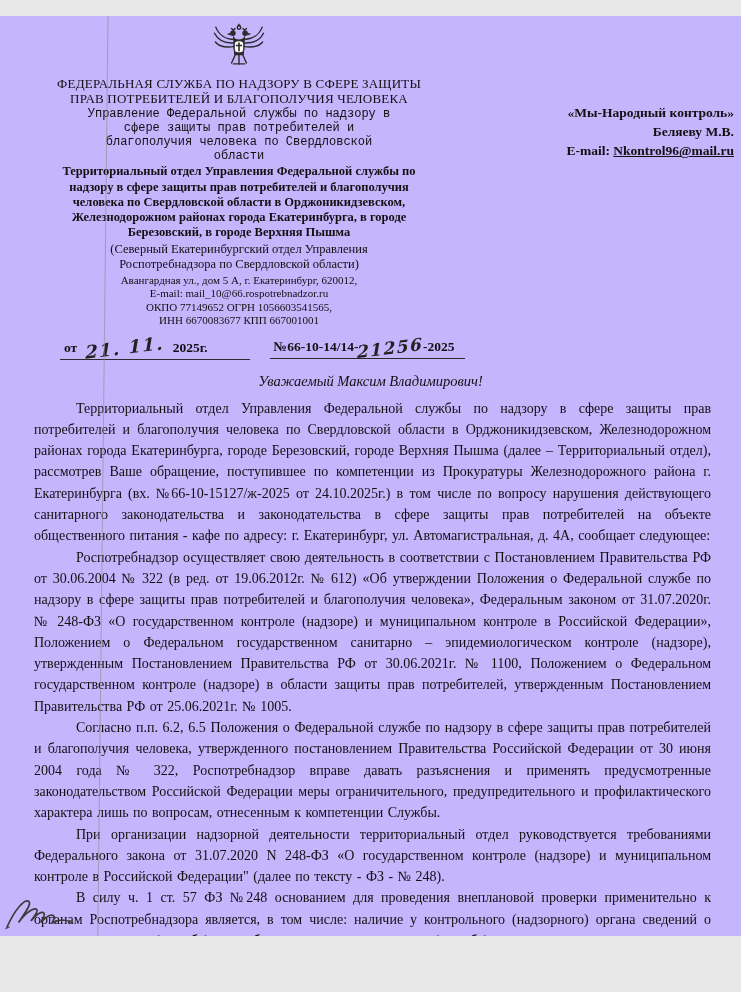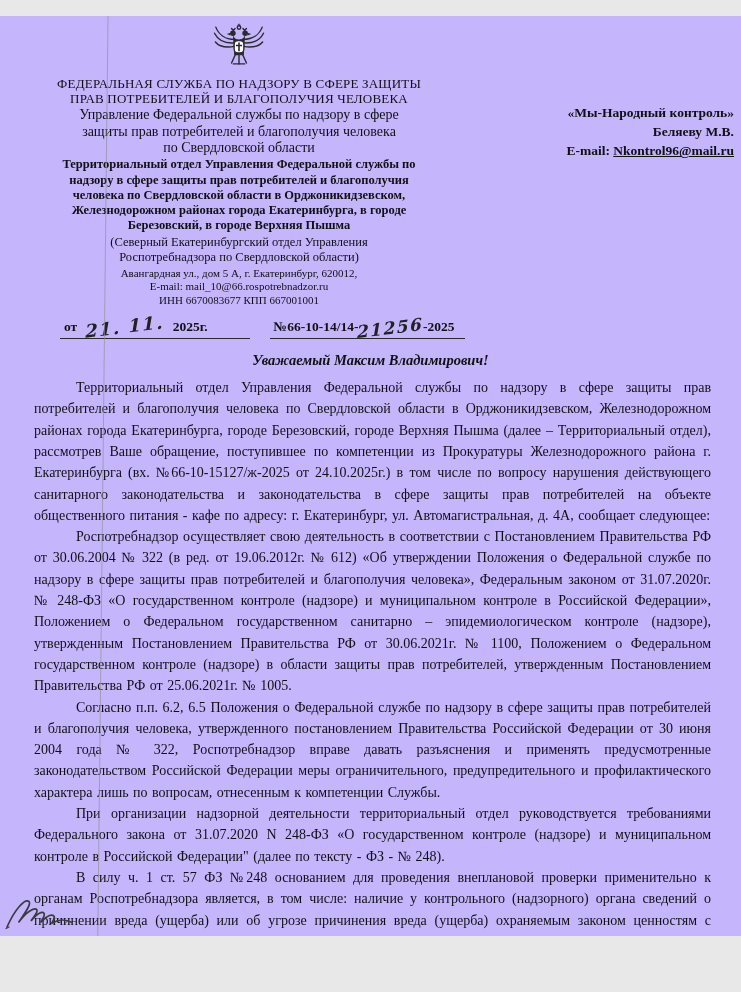--- a/index.html
+++ b/index.html
@@ -11,40 +11,40 @@
     font-family:"Liberation Serif", serif;
     color:#111;
     box-sizing:border-box;
     overflow:hidden;
   }
   .scan-overlay{position:absolute;inset:0;width:741px;height:992px;pointer-events:none;}
   .header-row{display:flex;padding:5px 4px 0 33px;}
   .letterhead{width:412px;text-align:center;}
   .emblem{width:56px;height:52px;margin:2px auto 1px;}
   .lh-agency{font-size:13px;line-height:1.16;max-width:392px;margin:1px auto 0;letter-spacing:.2px;}
-  .lh-dept{font-size:14px;line-height:1.17;max-width:322px;margin:1px auto 0;}
+  .lh-dept{font-size:12px;line-height:1.17;max-width:322px;margin:1px auto 0;font-family:Liberation Mono, monospace;}
   .lh-terr{font-size:12.5px;font-weight:bold;line-height:1.22;max-width:378px;margin:1px auto 0;}
   .lh-alt{font-size:12.5px;line-height:1.2;max-width:312px;margin:1px auto 0;font-family:Liberation Serif, serif;}
   .lh-small{font-size:11px;line-height:1.23;}
   .lh-small-block{margin-top:2px;}
   .recipient{flex:1;text-align:right;padding-top:82px;padding-right:3px;
              font-weight:bold;font-size:13.5px;line-height:1.42;}
   .recipient .email-val{text-decoration:underline;}
   .ref-row{display:flex;align-items:center;margin:7px 0 0 60px;
            font-weight:bold;font-size:13.5px;}
   .ref-date{border-bottom:1.5px solid #2a2a2a;padding:0 42px 3px 4px;
             display:flex;align-items:baseline;gap:8px;}
   .ref-num{border-bottom:1.5px solid #2a2a2a;padding:0 10px 3px 4px;margin-left:20px;
            display:flex;align-items:baseline;}
   .hand{font-family:"DejaVu Serif", serif;font-style:italic;font-weight:bold;
         display:inline-block;transform:rotate(-7deg) skewX(-6deg);
         letter-spacing:1.5px;color:#222;}
   .hand-date{font-size:18px;position:relative;top:2px;}
   .hand-num{font-size:17px;position:relative;top:3px;margin:0 -1px;}
-  .salutation{text-align:center;font-weight:bold;font-style:italic;
+  .salutation{text-align:center;font-weight:normal;font-style:italic;
               font-size:14.5px;margin-top:13px;}
   .body-text{padding:8px 30px 0 34px;}
   .body-text p{margin:0;text-indent:42px;font-size:14px;line-height:21.3px;
                text-align:justify;word-spacing:1px;}
   .body-text p.justify-last{text-align-last:justify;}
   .signature{position:absolute;left:5px;bottom:1px;}
 </style>
 </head>
 <body>
 
@@ -77,20 +77,21 @@
           <path d="M32 21.5 v10 M28.5 25 h7" stroke="#2b2b2b" stroke-width="1.8"></path>
         </svg>
       </div>
       <div class="lh-agency">ФЕДЕРАЛЬНАЯ СЛУЖБА ПО НАДЗОРУ В СФЕРЕ ЗАЩИТЫ ПРАВ ПОТРЕБИТЕЛЕЙ И БЛАГОПОЛУЧИЯ ЧЕЛОВЕКА</div>
       <div class="lh-dept">Управление Федеральной службы по надзору в сфере защиты прав потребителей и благополучия человека по Свердловской области</div>
       <div class="lh-terr">Территориальный отдел Управления Федеральной службы по надзору в сфере защиты прав потребителей и благополучия человека по Свердловской области в Орджоникидзевском, Железнодорожном районах города Екатеринбурга, в городе Березовский, в городе Верхняя Пышма</div>
       <div class="lh-alt">(Северный Екатеринбургский отдел Управления Роспотребнадзора по Свердловской области)</div>
       <div class="lh-small-block">
         <div class="lh-small">Авангардная ул., дом 5 А, г. Екатеринбург, 620012,</div>
         <div class="lh-small">E-mail: mail_10@66.rospotrebnadzor.ru</div>
+        <div class="lh-small">ОКПО 77149652 ОГРН 1056603541565,</div>
         <div class="lh-small">ИНН 6670083677 КПП 667001001</div>
       </div>
     </div>
 
     <div class="recipient">
       <div>«Мы-Народный контроль»</div>
       <div>Беляеву М.В.</div>
       <div>
         <span>E-mail:</span>
         <span class="email-val">Nkontrol96@mail.ru</span>

